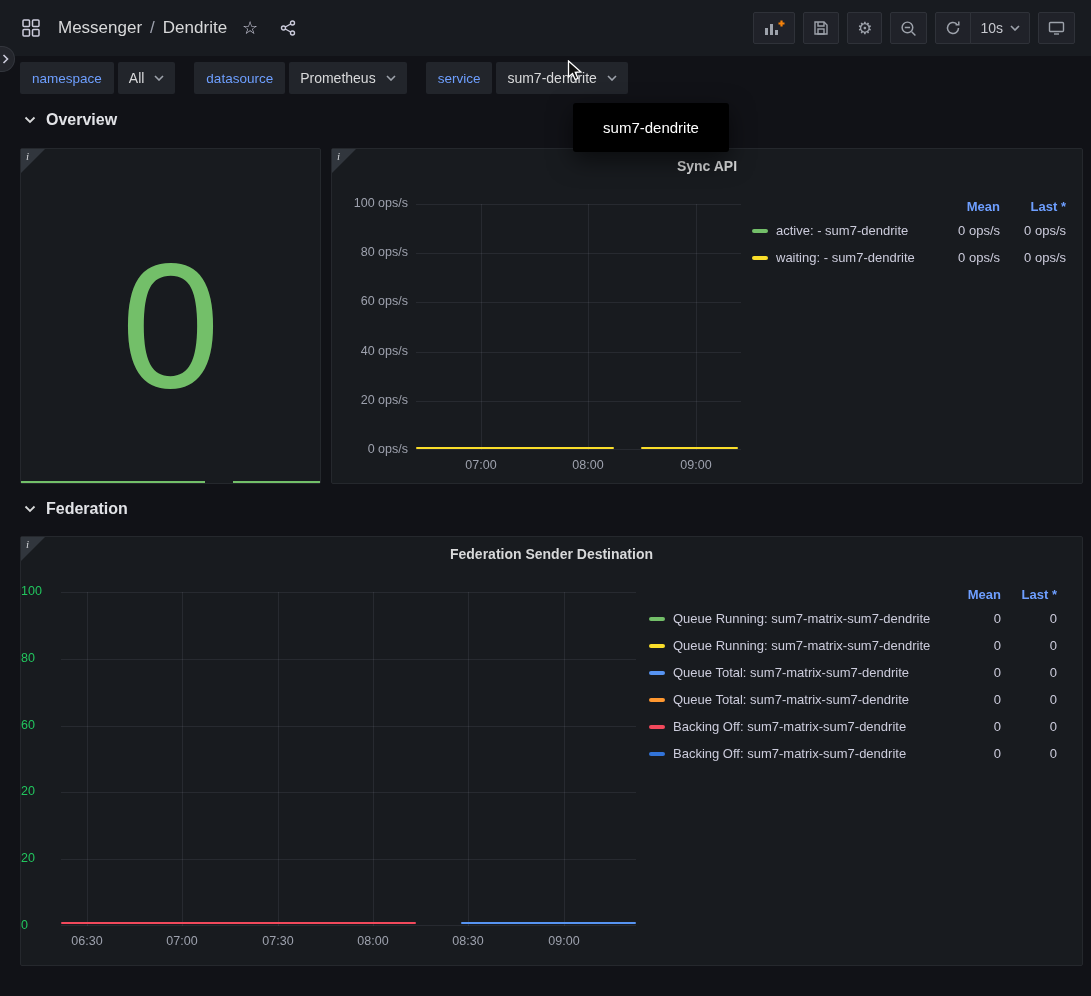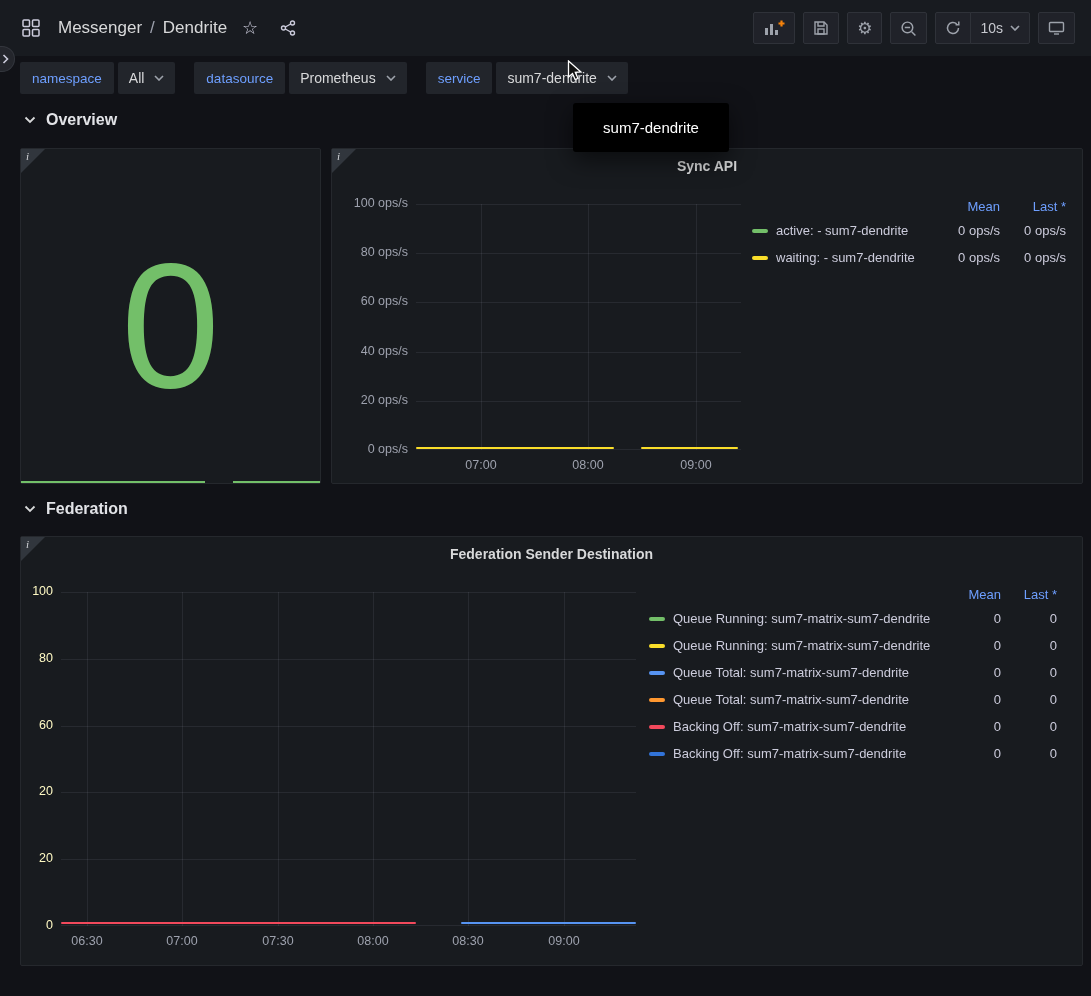--- a/index.html
+++ b/index.html
@@ -59,29 +59,29 @@
   .spark{position:absolute;bottom:0;height:2px;}
 
   
   .plot{position:absolute;}
   #sync-plot{left:84px;top:55px;width:325px;height:246px;}
   #fed-plot{left:40px;top:55px;width:575px;height:334px;}
   .gl-h{position:absolute;left:0;right:0;height:1px;background:rgba(204,204,220,0.09);}
   .gl-v{position:absolute;top:0;bottom:0;width:1px;background:rgba(204,204,220,0.09);}
   .sline{position:absolute;height:2px;border-radius:1px;}
   .ytick{position:absolute;left:0;width:76px;text-align:right;font-size:12.5px;color:#9da1ad;}
-  .ytick-fed{position:absolute;left:0;width:32px;text-align:right;font-size:12.5px;color:#fef9c3;}
+  .ytick-fed{position:absolute;left:0;width:32px;text-align:left;font-size:12.5px;color:#22c55e;}
   .xtick{position:absolute;width:56px;text-align:center;font-size:12.5px;color:#9da1ad;}
 
   
   .legend{position:absolute;font-size:13px;color:#ccccdc;}
   #sync-legend{left:420px;top:46px;right:16px;}
   #fed-legend{left:628px;top:46px;width:421px;padding-right:13px;box-sizing:border-box;}
   .lrow{display:flex;align-items:center;height:27px;}
-  .lhead{height:22px;font-weight:400;}
+  .lhead{height:22px;font-weight:700;}
   .lhead .lmean,.lhead .llast{color:#6e9fff;cursor:pointer;}
   .lname{flex:1;display:flex;align-items:center;gap:8px;min-width:0;cursor:pointer;}
   .ltext{white-space:nowrap;overflow:hidden;text-overflow:ellipsis;}
   .dash{width:16px;height:4px;border-radius:2px;flex:none;}
   #sync-legend .lmean{width:74px;text-align:right;}
   #sync-legend .llast{width:66px;text-align:right;}
   #fed-legend .lmean{width:60px;text-align:right;}
   #fed-legend .llast{width:56px;text-align:right;}
 
   

